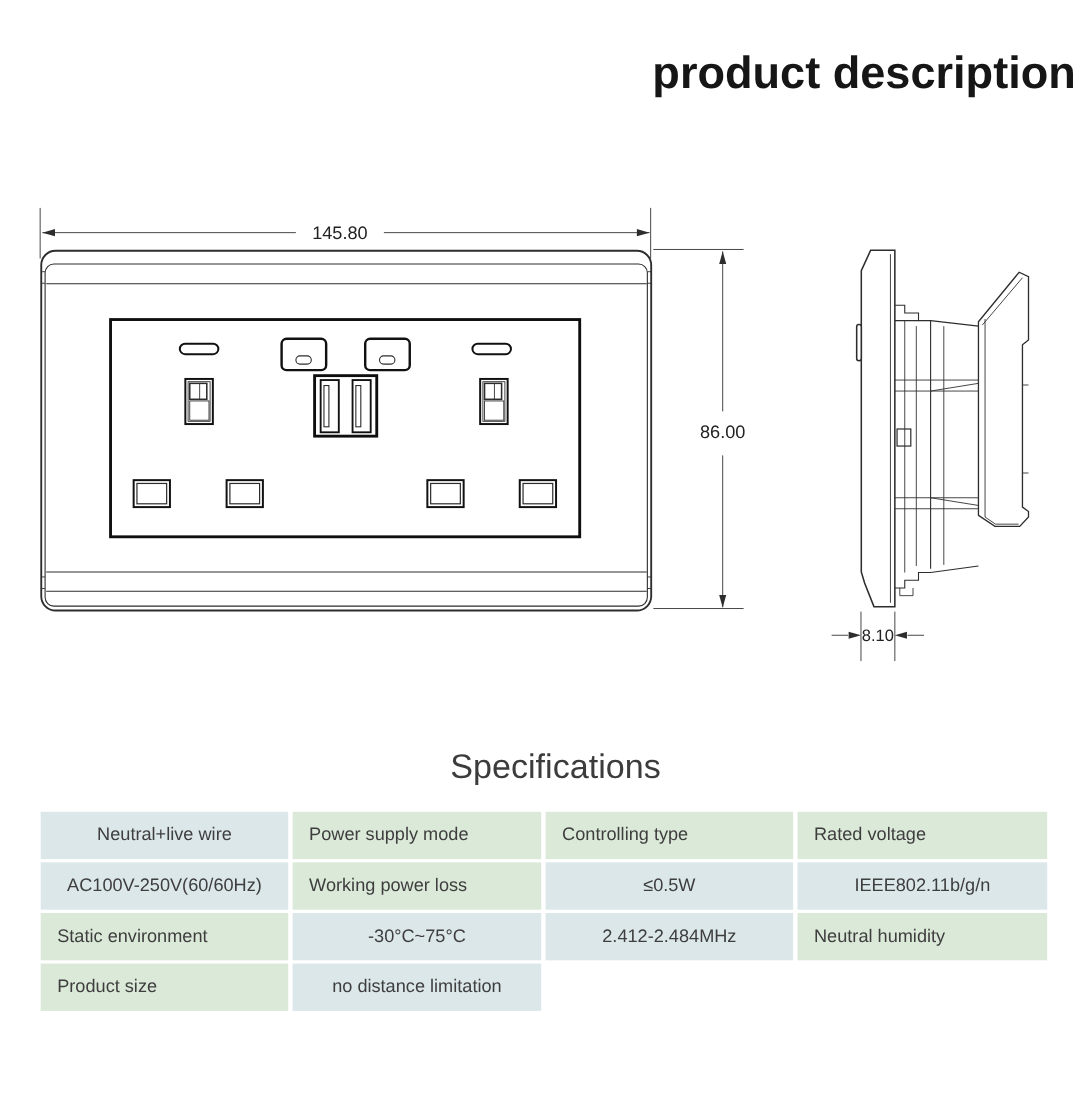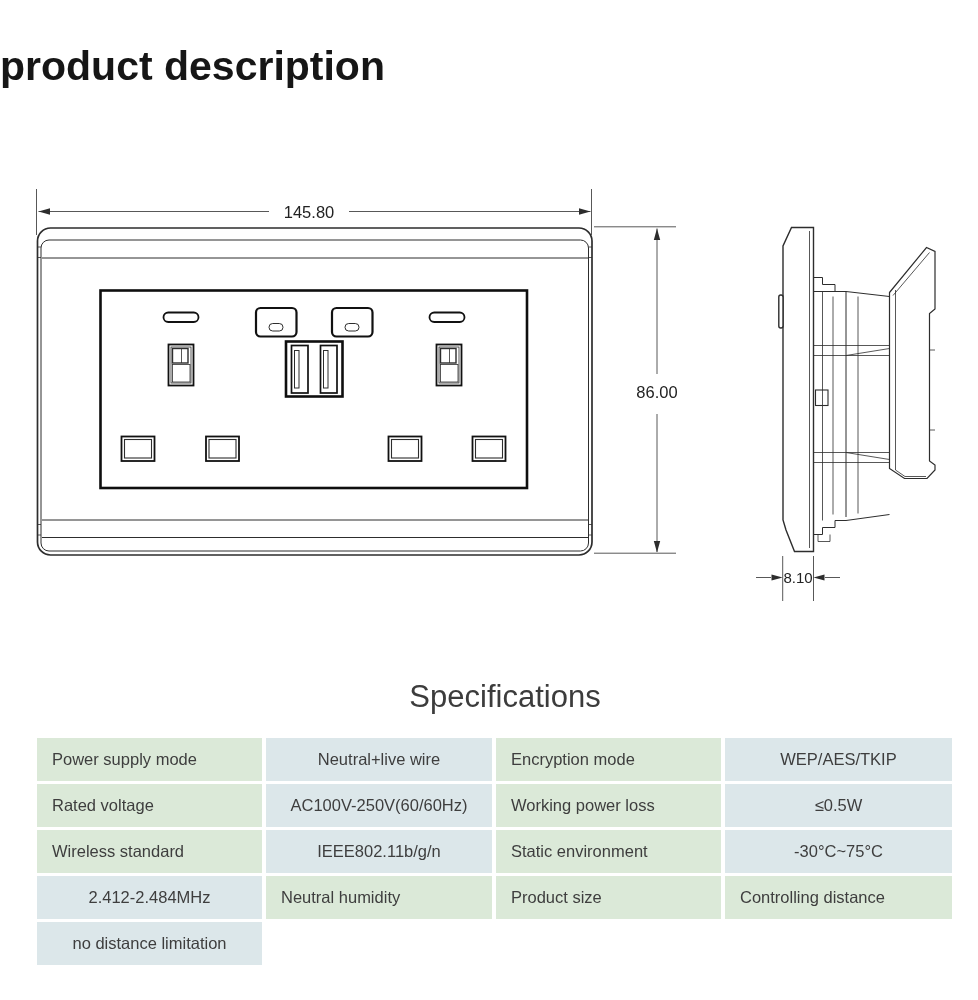--- a/index.html
+++ b/index.html
@@ -10,21 +10,21 @@
     --title-color:#161616;
     --heading-color:#3c3c3c;
   }
   *{box-sizing:border-box;}
   html,body{margin:0;padding:0;}
   body{
     width:978px;height:1000px;position:relative;background:#ffffff;
     font-family:"Liberation Sans",sans-serif;overflow:hidden;
   }
   .page-title{
-    position:absolute;top:44px;left:0;width:978px;text-align:left;
+    position:absolute;top:44px;left:0;width:978px;text-align:right;
     font-size:41px;font-weight:700;color:var(--title-color);line-height:1.1;
   }
   .specs-heading{
     position:absolute;top:679px;left:16px;width:978px;text-align:center;
     font-size:31px;font-weight:400;color:var(--heading-color);line-height:1.15;
   }
   svg.drawing{position:absolute;left:0;top:0;}
   
   .ln{stroke:var(--drawing-line);fill:none;stroke-width:1;}
   .ln-thin{stroke:var(--drawing-line);fill:none;stroke-width:0.8;}
@@ -172,34 +172,31 @@
       <path class="arrow" d="M813.5,577.5 L824.5,574.4 L824.5,580.6 Z"></path>
       <text class="dim-text" x="798" y="583" text-anchor="middle" style="font-size:15px">8.10</text>
     </g>
   </g>
 </svg>
 
 <div class="specs-heading">Specifications</div>
 
 <div class="spec-table">
 
+  <div class="cell cell-value">Neutral+live wire</div>
   <div class="cell cell-label">Power supply mode</div>
-  <div class="cell cell-value">Neutral+live wire</div>
-  <div class="cell cell-label">Encryption mode</div>
-  <div class="cell cell-value">WEP/AES/TKIP</div>
+  <div class="cell cell-label">Controlling type</div>
 
   <div class="cell cell-label">Rated voltage</div>
   <div class="cell cell-value">AC100V-250V(60/60Hz)</div>
   <div class="cell cell-label">Working power loss</div>
   <div class="cell cell-value">≤0.5W</div>
 
-  <div class="cell cell-label">Wireless standard</div>
   <div class="cell cell-value">IEEE802.11b/g/n</div>
   <div class="cell cell-label">Static environment</div>
   <div class="cell cell-value">-30°C~75°C</div>
 
   <div class="cell cell-value">2.412-2.484MHz</div>
   <div class="cell cell-label">Neutral humidity</div>
 
   <div class="cell cell-label">Product size</div>
-  <div class="cell cell-label">Controlling distance</div>
   <div class="cell cell-value">no distance limitation</div>
 </div>
 
 </body></html>

